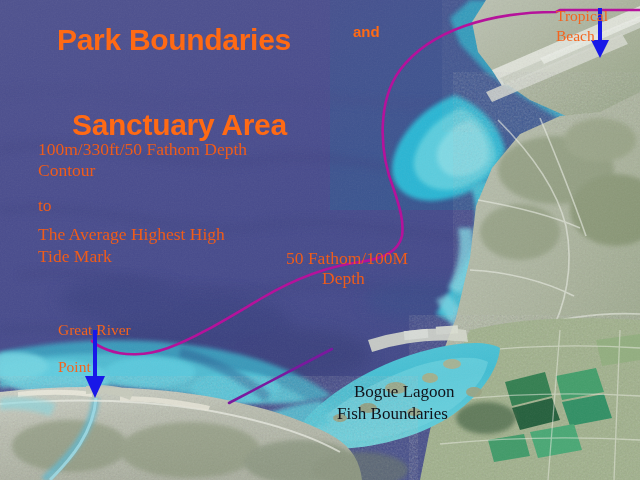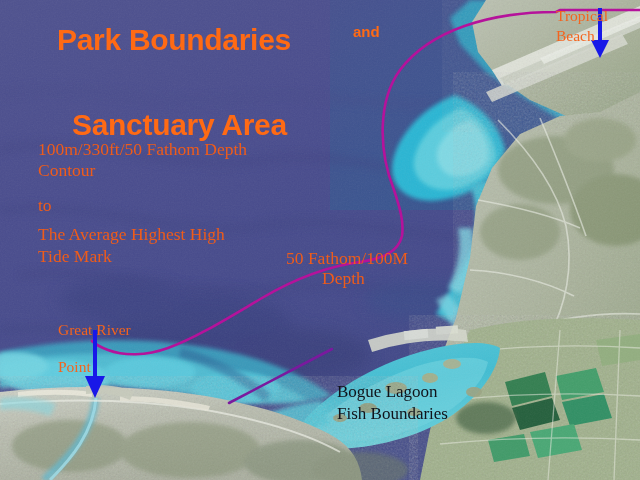--- a/index.html
+++ b/index.html
@@ -314,16 +314,16 @@
 
   <div class="lbl desc" style="left:286px; top:248px;">50 Fathom/100M</div>
   <div class="lbl desc" style="left:286px; top:268px;margin-left:36px;">Depth</div>
 
   <div class="lbl pt-lbl" style="left:556px; top:7px;">Tropical</div>
   <div class="lbl pt-lbl" style="left:556px; top:27px;">Beach</div>
 
   <div class="lbl pt-lbl" style="left:58px; top:321px;">Great River</div>
   <div class="lbl pt-lbl" style="left:58px; top:358px;">Point</div>
 
-  <div class="lbl dark-lbl" style="left:337px; top:382px;">Bogue Lagoon</div>
+  <div class="lbl dark-lbl" style="left:354px; top:382px;">Bogue Lagoon</div>
   <div class="lbl dark-lbl" style="left:337px; top:404px;">Fish Boundaries</div>
 
 </div>
 
 </body></html>

